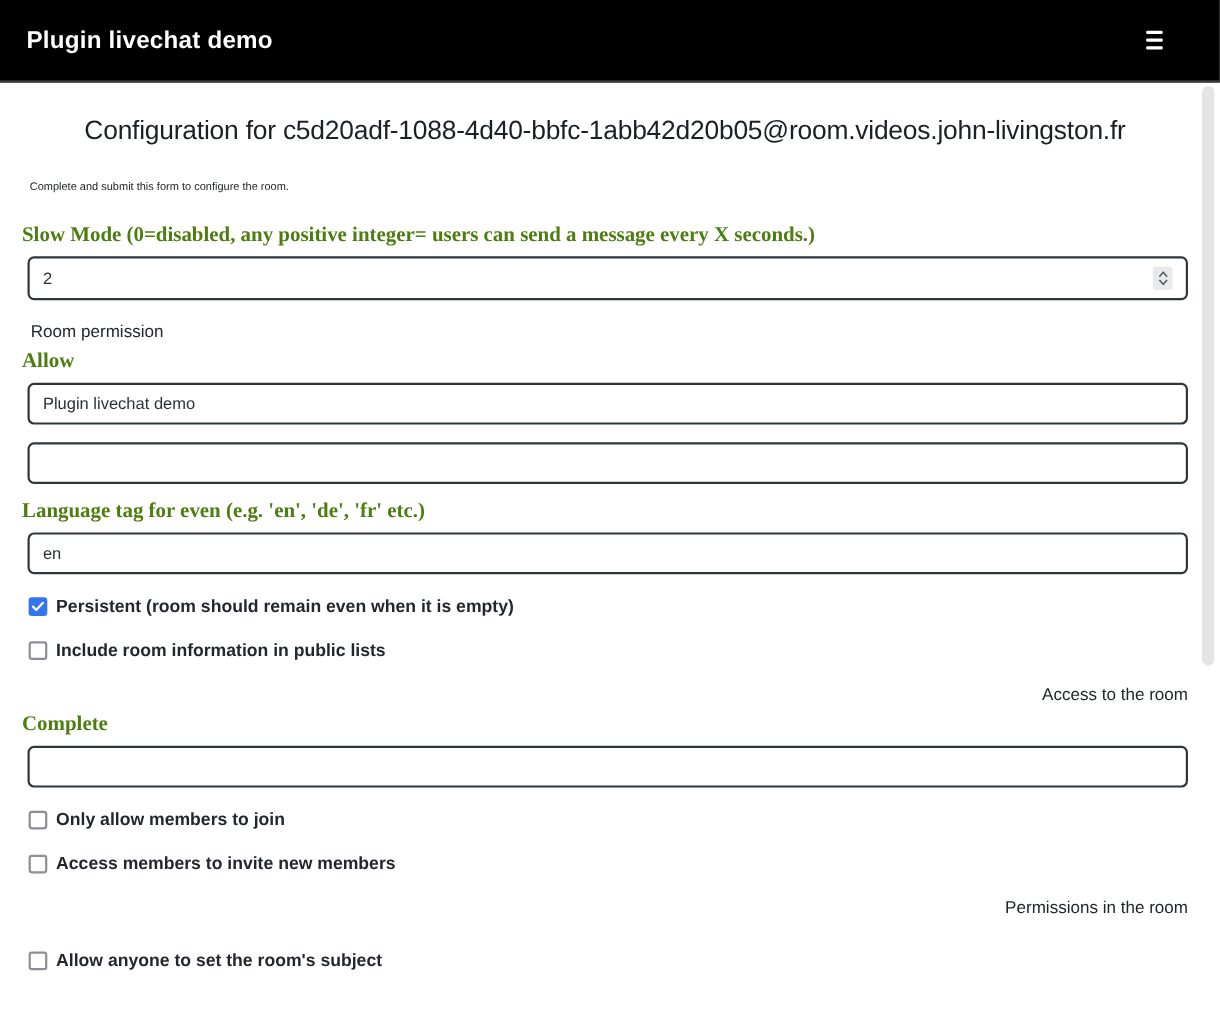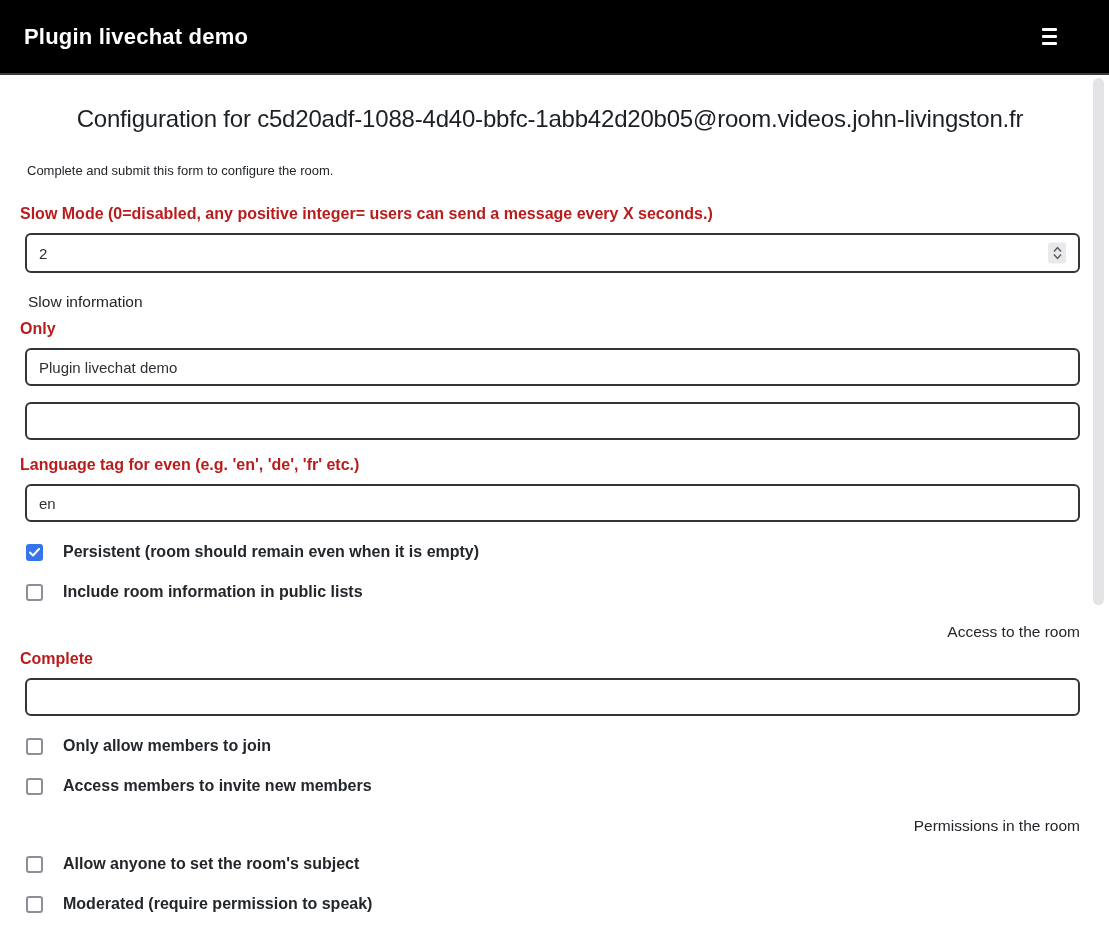--- a/index.html
+++ b/index.html
@@ -58,30 +58,31 @@
   .page-title{
     margin:30px 0 29px;
     text-align:center;
     font-size:24px;
     font-weight:400;
     color:#1c2024;
     letter-spacing:-0.2px;
   }
   .instructions{
     margin:0 0 25px 7px;
-    font-size:13px;
+    font-size:10px;
     line-height:18px;
   }
   .field-label{
     display:block;
     font-weight:700;
-    font-size:16px;
+    font-size:19px;
     line-height:18px;
     margin:0 0 10px 0;
-    color:#b91c1c;
+    color:#4d7c0f;
+    font-family:Liberation Serif, serif;
   }
   .text-input{
     display:block;
     width:calc(100% - 5px);
     margin-left:5px;
     height:38px;
     border:2px solid var(--input-border);
     border-radius:6px;
     background:#ffffff;
     font-family:inherit;
@@ -108,22 +109,22 @@
   .stepper svg{display:block;}
   .legend{
     font-size:15.5px;
     line-height:18px;
     margin:20px 0 9px 8px;
     color:#22262a;
   }
   .legend.tight-top{margin-top:22px;text-align:right;}
   .check-row{
     display:flex;
-    align-items:flex-end;
-    gap:20px;
+    align-items:flex-start;
+    gap:8px;
     margin:0 0 22px 6px;
     font-weight:700;
     font-size:16px;
     line-height:18px;
     cursor:pointer;
     color:#23272b;
   }
   .check-row.first{margin-top:21px;}
   .cb{position:relative;width:17px;height:17px;flex:0 0 17px;}
   .cb input{
@@ -185,23 +186,23 @@
       <span class="stepper">
         <svg width="9" height="6" viewBox="0 0 9 6">
             <polyline points="1,5 4.5,1 8,5" fill="none" stroke="#555b61" stroke-width="1.4"></polyline>
           </svg>
         <svg width="9" height="6" viewBox="0 0 9 6">
             <polyline points="1,1 4.5,5 8,1" fill="none" stroke="#555b61" stroke-width="1.4"></polyline>
           </svg>
       </span>
     </div>
 
-    <div class="legend">Slow information</div>
-
-    <label class="field-label">Only</label>
+    <div class="legend">Room permission</div>
+
+    <label class="field-label">Allow</label>
     <input class="text-input" type="text" value="Plugin livechat demo" style="">
 
     <input class="text-input" type="text" value="" style="">
 
     <label class="field-label">Language tag for even (e.g. 'en', 'de', 'fr' etc.)</label>
     <input class="text-input" type="text" value="en" style="">
 
     <label class="check-row first">
       <span class="cb">
         <input type="checkbox" checked="" style="">
@@ -242,35 +243,26 @@
         <input type="checkbox" style="">
         <svg width="11" height="9" viewBox="0 0 11 9">
             <polyline points="1,4.5 4,7.5 10,1" fill="none" stroke="#ffffff" stroke-width="2" stroke-linecap="round" stroke-linejoin="round"></polyline>
           </svg>
       </span>
       <span>Access members to invite new members</span>
     </label>
 
     <div class="legend tight-top">Permissions in the room</div>
 
-    <label class="check-row" style="margin-top:20px;">
+    <label class="check-row" style="margin-top:30px;">
       <span class="cb">
         <input type="checkbox" style="">
         <svg width="11" height="9" viewBox="0 0 11 9">
             <polyline points="1,4.5 4,7.5 10,1" fill="none" stroke="#ffffff" stroke-width="2" stroke-linecap="round" stroke-linejoin="round"></polyline>
           </svg>
       </span>
       <span>Allow anyone to set the room's subject</span>
     </label>
 
-    <label class="check-row">
-      <span class="cb">
-        <input type="checkbox" style="">
-        <svg width="11" height="9" viewBox="0 0 11 9">
-            <polyline points="1,4.5 4,7.5 10,1" fill="none" stroke="#ffffff" stroke-width="2" stroke-linecap="round" stroke-linejoin="round"></polyline>
-          </svg>
-      </span>
-      <span>Moderated (require permission to speak)</span>
-    </label>
   </form>
 </main>
 
 <div class="scrollbar-thumb"></div>
 
 </body></html>

